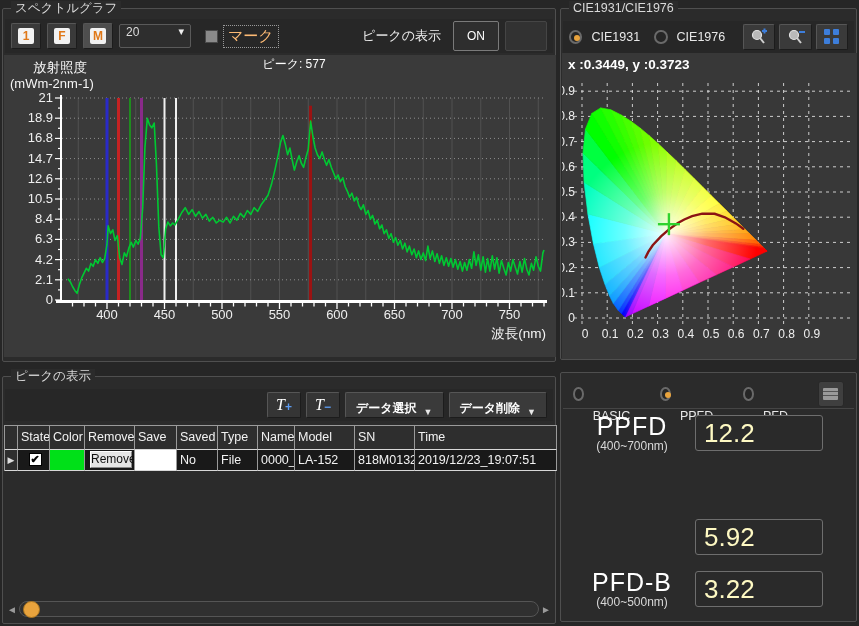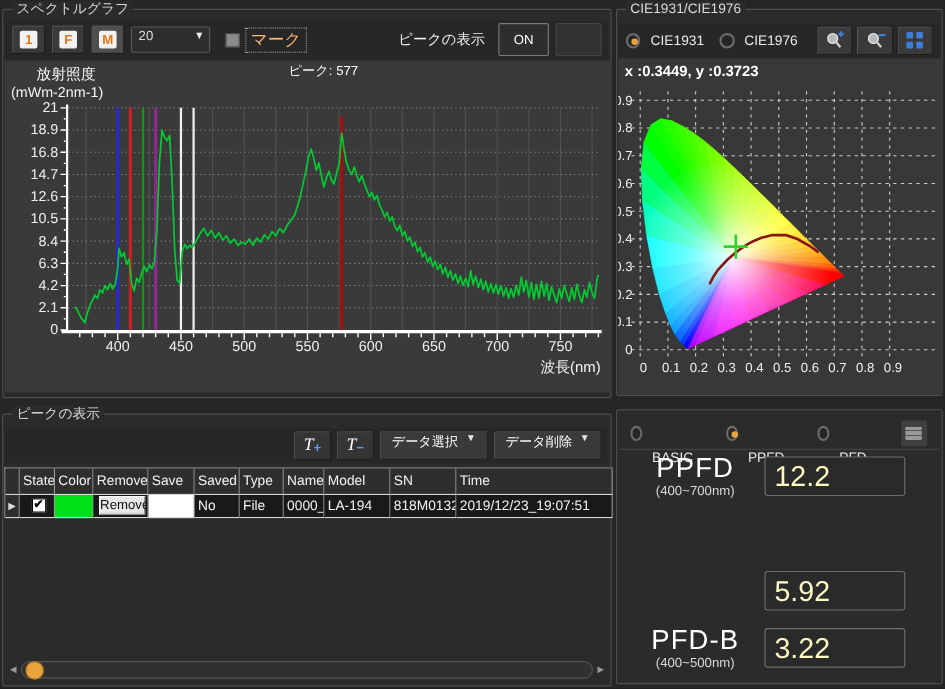--- a/index.html
+++ b/index.html
@@ -57,21 +57,21 @@
   .res-toolbar { position:absolute; left:2px; top:12px; width:548px; height:32px;
                  display:flex; align-items:center; justify-content:flex-end; gap:5px;
                  padding:0 6px; background:#272727; }
   .t-btn { width:34px; height:26px; background:#353535; border:1px solid #1c1c1c;
            border-top-color:#565656; border-left-color:#565656; border-radius:2px;
            color:#fff; display:flex; align-items:flex-start; justify-content:center; }
   .t-btn .tg { font-family:"Liberation Serif", serif; font-style:italic; font-size:16px; line-height:24px; }
   .t-btn .sg { color:#5d9bf0; font-weight:bold; font-size:12px; line-height:28px; }
   .drop-btn { height:26px; padding:0 10px; background:#3a3a3a; border:1px solid #1c1c1c;
               border-top-color:#565656; border-left-color:#565656; border-radius:2px;
-              color:#fff; font-size:12px; display:flex; align-items:flex-start; gap:7px; }
+              color:#fff; font-size:12px; display:flex; align-items:flex-end; gap:7px;font-weight:bold; }
   .drop-btn .arr { font-size:9px; color:#e8e8e8; }
 
   .tbl { position:absolute; left:1px; top:48px; display:grid;
          grid-template-columns:13px 32px 35px 50px 42px 41px 40px 37px 60px 60px 142px;
          border-top:1px solid #9a9a9a; border-left:1px solid #9a9a9a; }
   .th { background:#2e2e2e; color:#f2f2f2; font-size:12.5px; height:24px; line-height:23px;
         padding-left:3px; border-right:1px solid #9a9a9a; border-bottom:1px solid #d8d8d8;
         white-space:nowrap; overflow:hidden; }
   .td { background:#191919; color:#f2f2f2; font-size:12.5px; height:21px; line-height:20px;
         padding-left:3px; border-right:1px solid #9a9a9a; border-bottom:1px solid #d8d8d8;
@@ -458,21 +458,21 @@
         <div class="chk">✔</div>
       </div>
       <div class="td color-cell" id="row-color-cell" style="background: rgb(0, 224, 24);"></div>
       <div class="td">
         <div class="remove-btn">Remove</div>
       </div>
       <div class="td save-cell"></div>
       <div class="td">No</div>
       <div class="td">File</div>
       <div class="td">0000_Y</div>
-      <div class="td">LA-194</div>
+      <div class="td">LA-152</div>
       <div class="td">818M0132</div>
       <div class="td">2019/12/23_19:07:51</div>
     </div>
 
     <div class="hscroll">
       <div class="hs-arrow">◄</div>
       <div class="hs-track">
         <div class="hs-thumb"></div>
       </div>
       <div class="hs-arrow">►</div>

